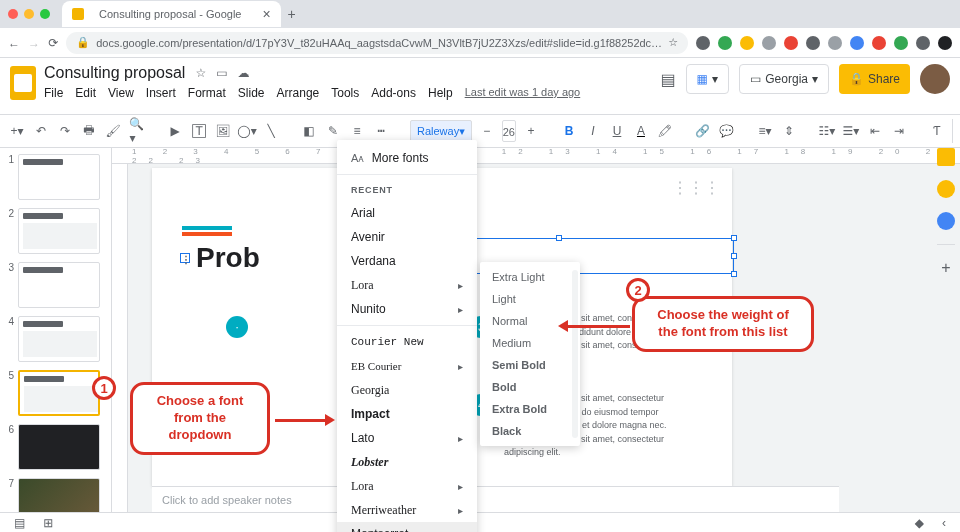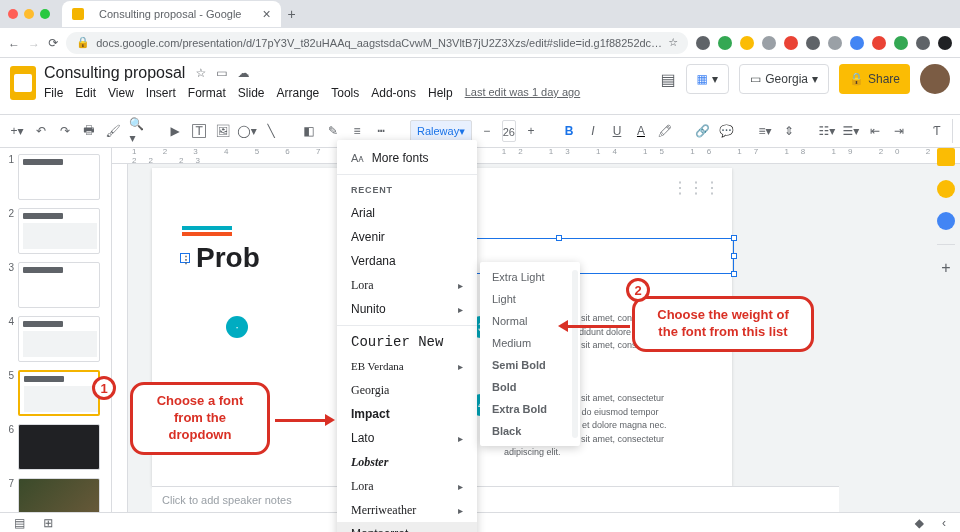--- a/index.html
+++ b/index.html
@@ -99,21 +99,21 @@
 
   
   .side-panel { position: absolute; right: 0; top: 148px; width: 28px; display: flex; flex-direction: column; gap: 14px; align-items: center;}
   .side-panel span { width:18px; height:18px; border-radius:4px; display:block;}
   .sp-yellow{background:#fbbc04}.sp-blue{background:#4285f4}.sp-gray{background:#dadce0}
 
   
   .bottom-bar { position:absolute; bottom:0; left:0; right:0; height:20px; background:#fff; border-top:1px solid #dadce0; display:flex; align-items:center; padding:0 14px; gap:18px; color:#5f6368;}
 
   .font-impact{font-weight:900;font-family:Impact,sans-serif}
-  .font-courier{font-family:'Courier New',monospace;font-size:14px}
+  .font-courier{font-family:'Courier New',monospace;font-size:11px}
   .font-georgia{font-family:Georgia,serif}
   .font-lobster{font-style:italic;font-weight:700;font-family:cursive}
   .font-merri{font-family:Georgia,serif}
   .font-eb{font-family:Georgia,serif;font-size:11px}
 </style>
 </head>
 <body>
 
 <div class="chrome-top">
   <div class="traffic">
@@ -354,21 +354,21 @@
     </div>
   <div class="fm-item">
       <span>Nunito</span>
       <span class="arrow-r">▸</span>
     </div>
   <hr>
   <div class="fm-item">
       <span class="font-courier">Courier New</span>
     </div>
   <div class="fm-item">
-      <span class="font-eb">EB Verdana</span>
+      <span class="font-eb">EB Courier</span>
       <span class="arrow-r">▸</span>
     </div>
   <div class="fm-item">
       <span class="font-georgia">Georgia</span>
     </div>
   <div class="fm-item">
       <span class="font-impact">Impact</span>
     </div>
   <div class="fm-item">
       <span>Lato</span>

